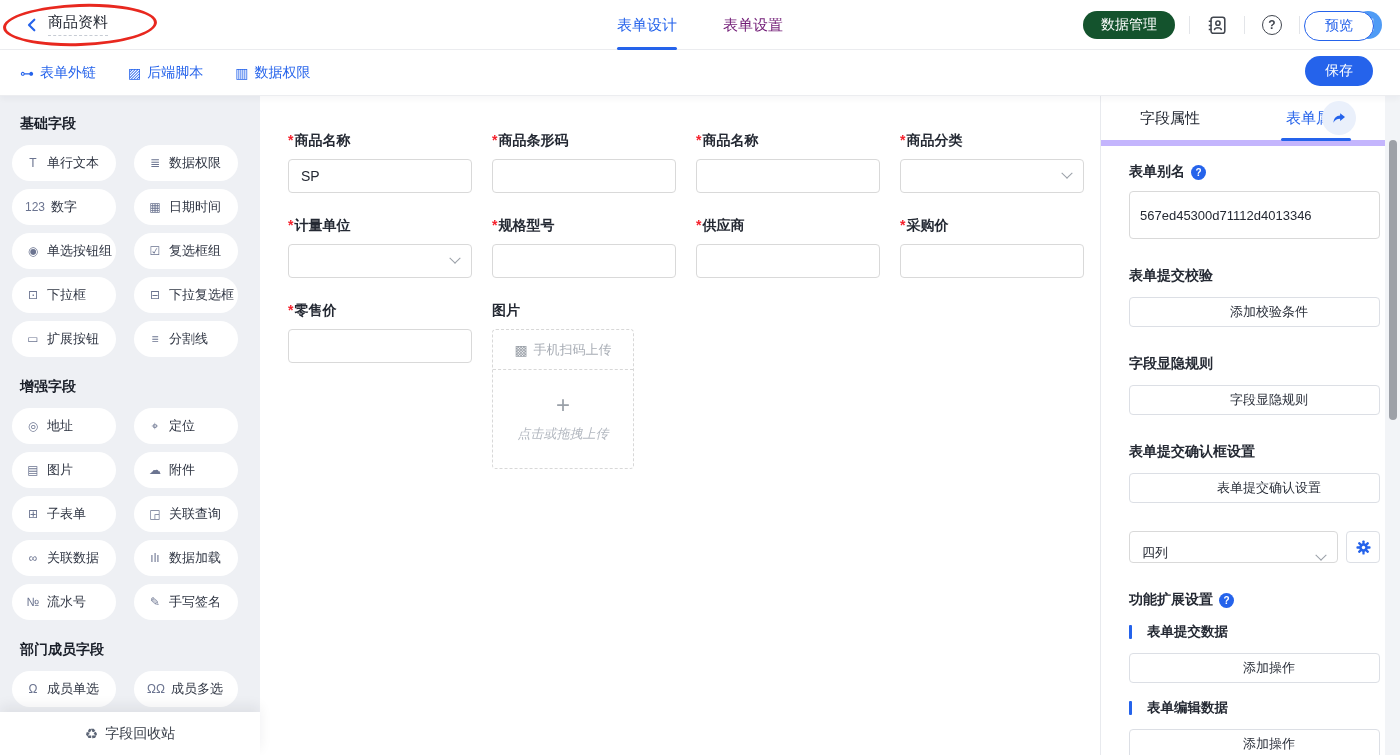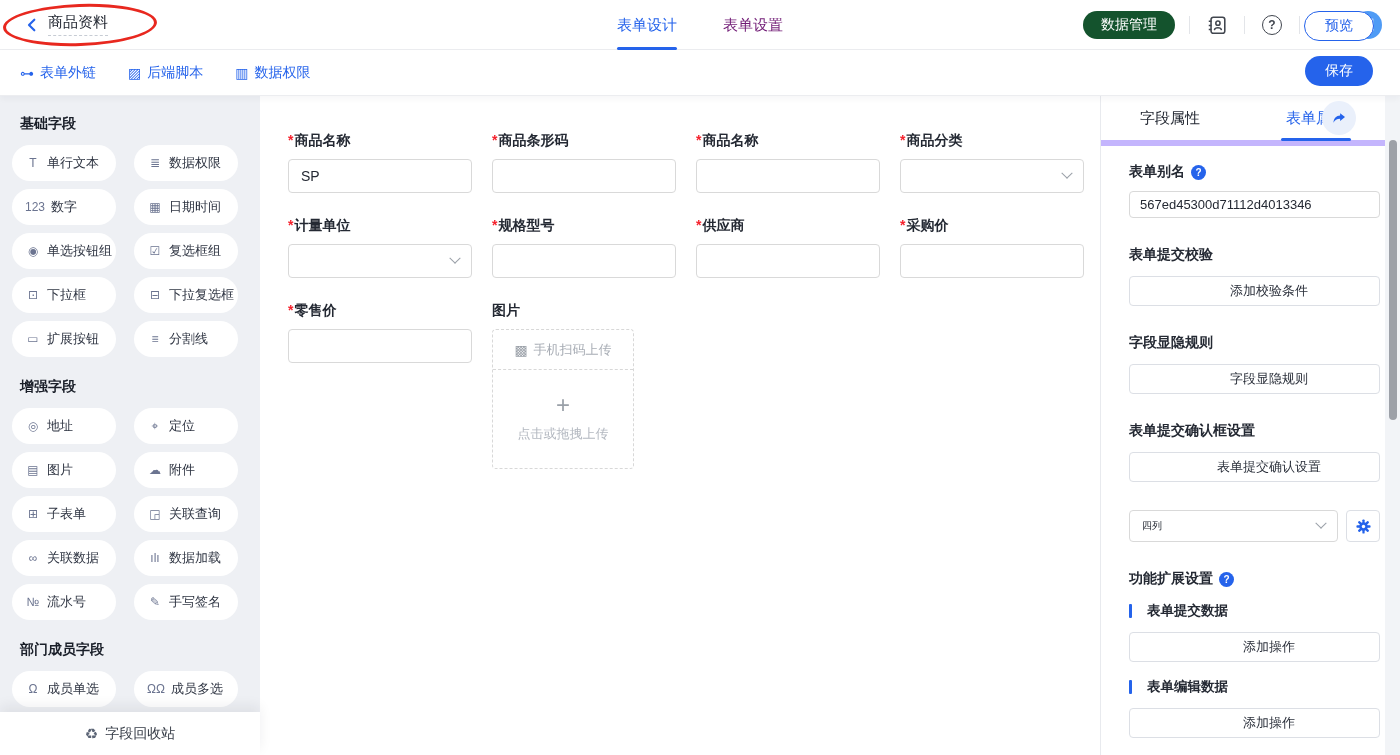--- a/index.html
+++ b/index.html
@@ -85,44 +85,44 @@
   .fselect { justify-content:space-between; cursor:pointer; }
   .chev { width:8px; height:8px; border-right:1.6px solid #9aa0a8; border-bottom:1.6px solid #9aa0a8;
     transform:rotate(45deg) translate(-2px,-2px); }
   .upload-box { width:142px; border:1px dashed #d8d8d8; border-radius:4px; overflow:hidden; }
   .scan-row { height:40px; border-bottom:1px dashed #d8d8d8; display:flex; align-items:center;
     justify-content:center; gap:6px; color:#a8adb5; font-size:13px; cursor:pointer; }
   .scan-row .ig { font-size:14px; color:#9aa0a8; }
   .drop-area { height:98px; display:flex; flex-direction:column; align-items:center;
     justify-content:center; gap:10px; cursor:pointer; }
   .plus-glyph { font-size:24px; line-height:20px; color:#9aa0a8; font-weight:300; }
-  .drop-text { font-size:13px; color:#b3b8c0; }
+  .drop-text { font-size:13px; color:#b3b8c0;font-style:italic; }
 
   
   .panel { position:absolute; left:1100px; top:96px; width:285px; height:659px;
     background:#fff; border-left:1px solid #e8eaee; }
   .panel-tabs { height:50px; display:flex; border-bottom:6px solid #c4b5fd;gap:8px; }
   .ptab { width:50%; position:relative; display:flex; align-items:center; justify-content:center;
     font-size:15px; color:#242933; cursor:pointer; }
   .ptab.active { color:#2563eb; }
   .ptab.active::after { content:""; position:absolute; left:50%; transform:translateX(-50%);
     bottom:-1px; width:70px; height:3px; background:#2563eb; border-radius:2px; }
   .panel-body { padding:17px 5px 0 28px; }
   .plabel { font-size:14px; font-weight:bold; color:#242933; display:flex; align-items:center; gap:6px; }
   .help-dot { width:15px; height:15px; border-radius:50%; background:#2563eb; color:#fff;
     font-size:10px; font-weight:bold; display:flex; align-items:center; justify-content:center; cursor:pointer; }
-  .pinput { margin-top:10px; height:27px; border:1px solid #d9d9d9; border-radius:4px;
+  .pinput { margin-top:10px; height:48px; border:1px solid #d9d9d9; border-radius:4px;
     display:flex; align-items:center; padding:0 10px; font-size:13px; color:#242933; cursor:text; }
   .pbtn { margin-top:12px; height:30px; border:1px solid #dcdfe5; border-radius:4px; background:#fff;
     display:flex; align-items:center; justify-content:center; font-size:13px; color:#2b303b; cursor:pointer;padding-left:29px; }
   .psec { margin-top:28px; }
   .layout-row { margin-top:12px; display:flex; gap:8px; align-items:center; }
   .pselect { width:210px; height:32px; border:1px solid #d9d9d9; border-radius:4px;
-    display:flex; align-items:center; justify-content:space-between; padding:0 12px;
-    font-size:10px; color:#242933; cursor:pointer; }
+    display:flex; align-items:flex-end; justify-content:space-between; padding:0 12px;
+    font-size:13px; color:#242933; cursor:pointer; }
   .gear-btn { width:34px; height:32px; border:1px solid #dcdfe5; border-radius:4px; background:#fff;
     display:flex; align-items:center; justify-content:center; cursor:pointer; }
   .grp-title { margin-top:14px; display:flex; align-items:center; gap:15px;
     font-size:13.5px; font-weight:bold; color:#242933; }
   .blue-bar { width:3px; height:14px; background:#2563eb; border-radius:1px; }
 
   
   .gutter { position:absolute; left:1385px; top:96px; width:15px; height:659px; background:#f2f4f7; }
   .gutter-thumb { position:absolute; left:4px; top:44px; width:8px; height:280px;
     background:#9da1a8; border-radius:4px; cursor:pointer; }

